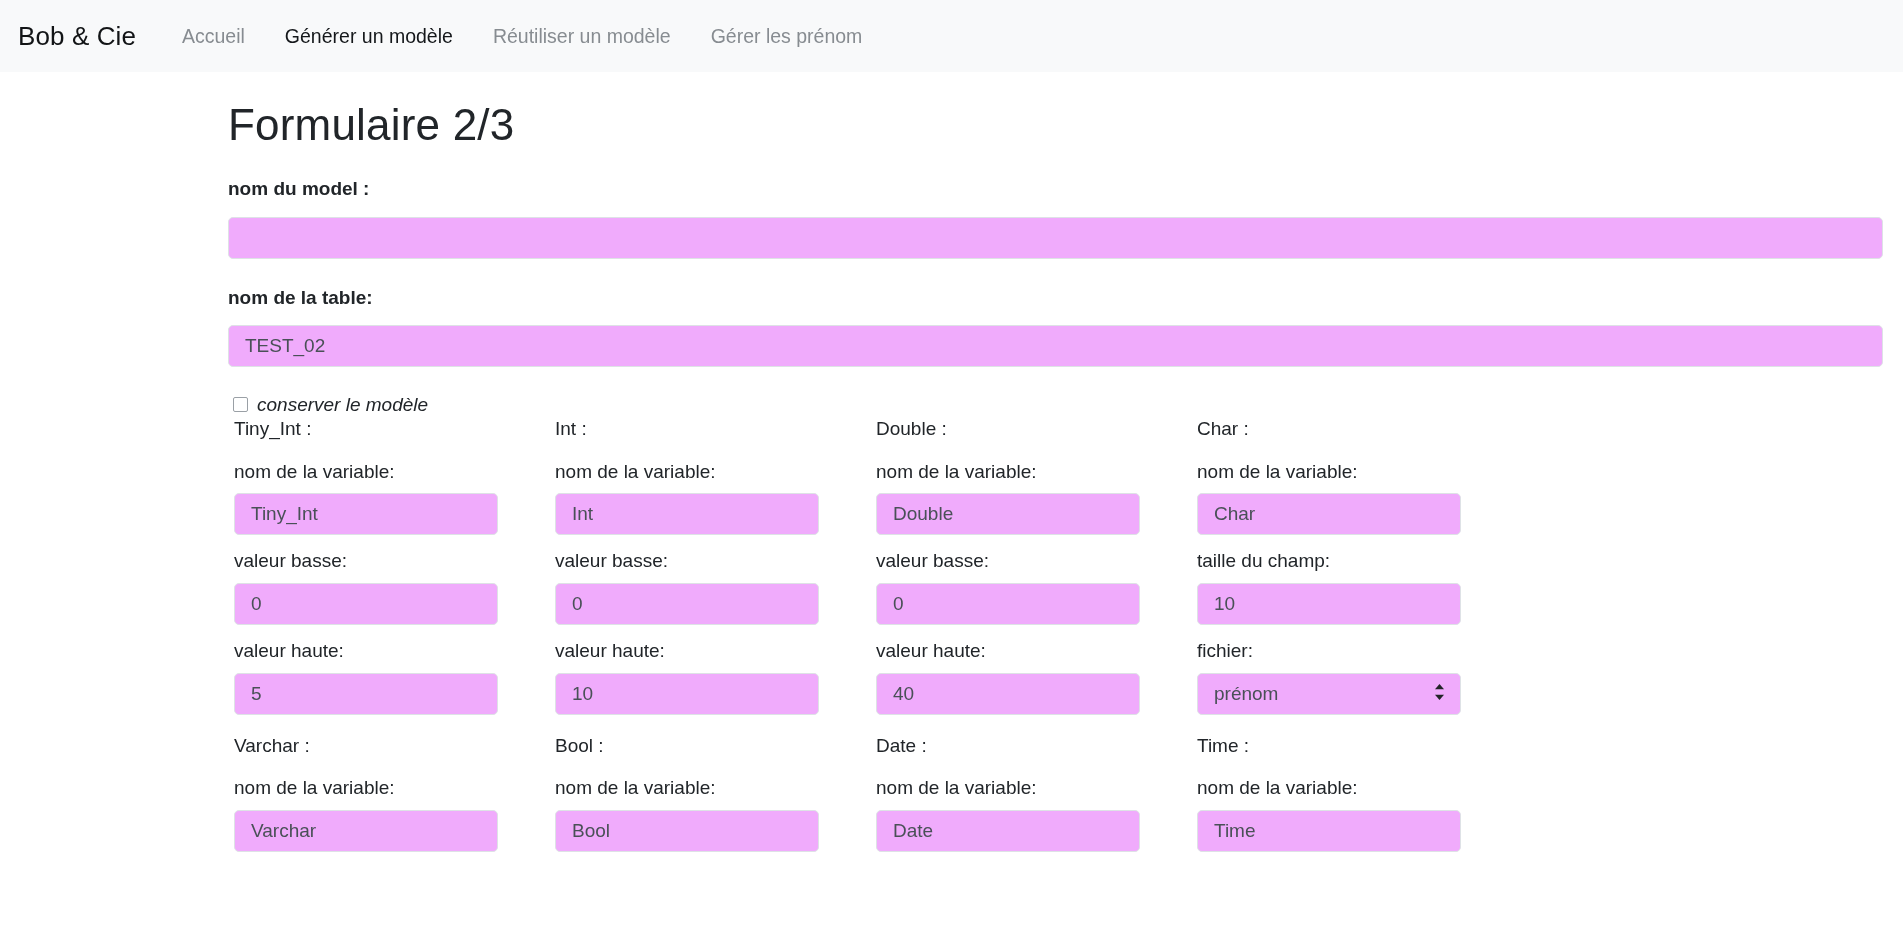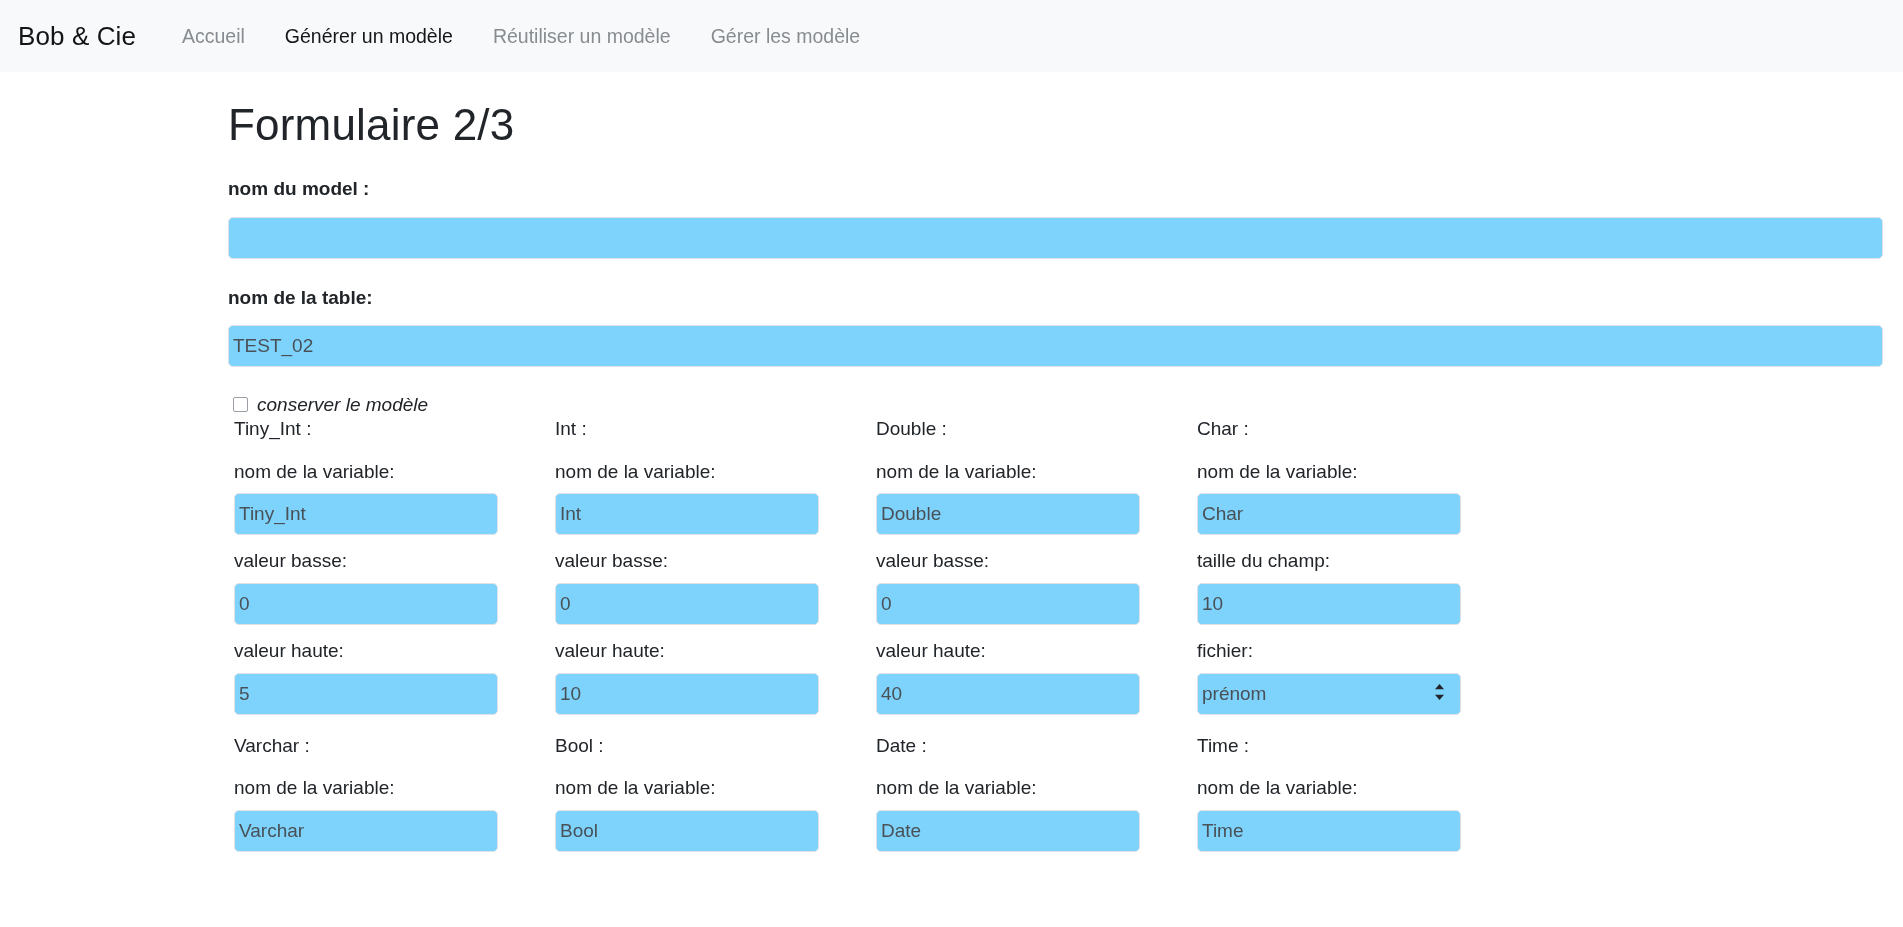--- a/index.html
+++ b/index.html
@@ -67,25 +67,25 @@
   }
 
   .wide-block { margin-top: 26px; }
   .wide-block .field-label { margin-bottom: 14px; font-weight: bold; }
 
   input.txt, select.sel {
     display: block;
     height: 42px;
     border: 1px solid #dee2e6;
     border-radius: 5px;
-    background: #7dd3fc;
+    background: #f0abfc;
     font-family: "Liberation Sans", sans-serif;
     font-size: 19px;
     color: #495057;
-    padding: 0 4px;
+    padding: 0 16px;
     outline: none;
     width: 100%;
   }
   input.txt::placeholder { color: #495057; opacity: 1; }
 
   .wide-input { width: 1444px; }
 
   
   .check-row {
     display: flex;
@@ -149,21 +149,21 @@
 </style>
 </head>
 <body>
 
 <div class="navbar">
   <a class="brand" href="#">Bob &amp; Cie</a>
   <div class="nav-links">
     <a class="nav-link" href="#">Accueil</a>
     <a class="nav-link active" href="#">Générer un modèle</a>
     <a class="nav-link" href="#">Réutiliser un modèle</a>
-    <a class="nav-link" href="#">Gérer les modèle</a>
+    <a class="nav-link" href="#">Gérer les prénom</a>
   </div>
 </div>
 
 <div class="page">
 
   <h1 class="page-title">Formulaire 2/3</h1>
 
   <div class="wide-block">
     <div class="field-label">nom du model :</div>
     <input class="txt wide-input" type="text" value="" style="">

